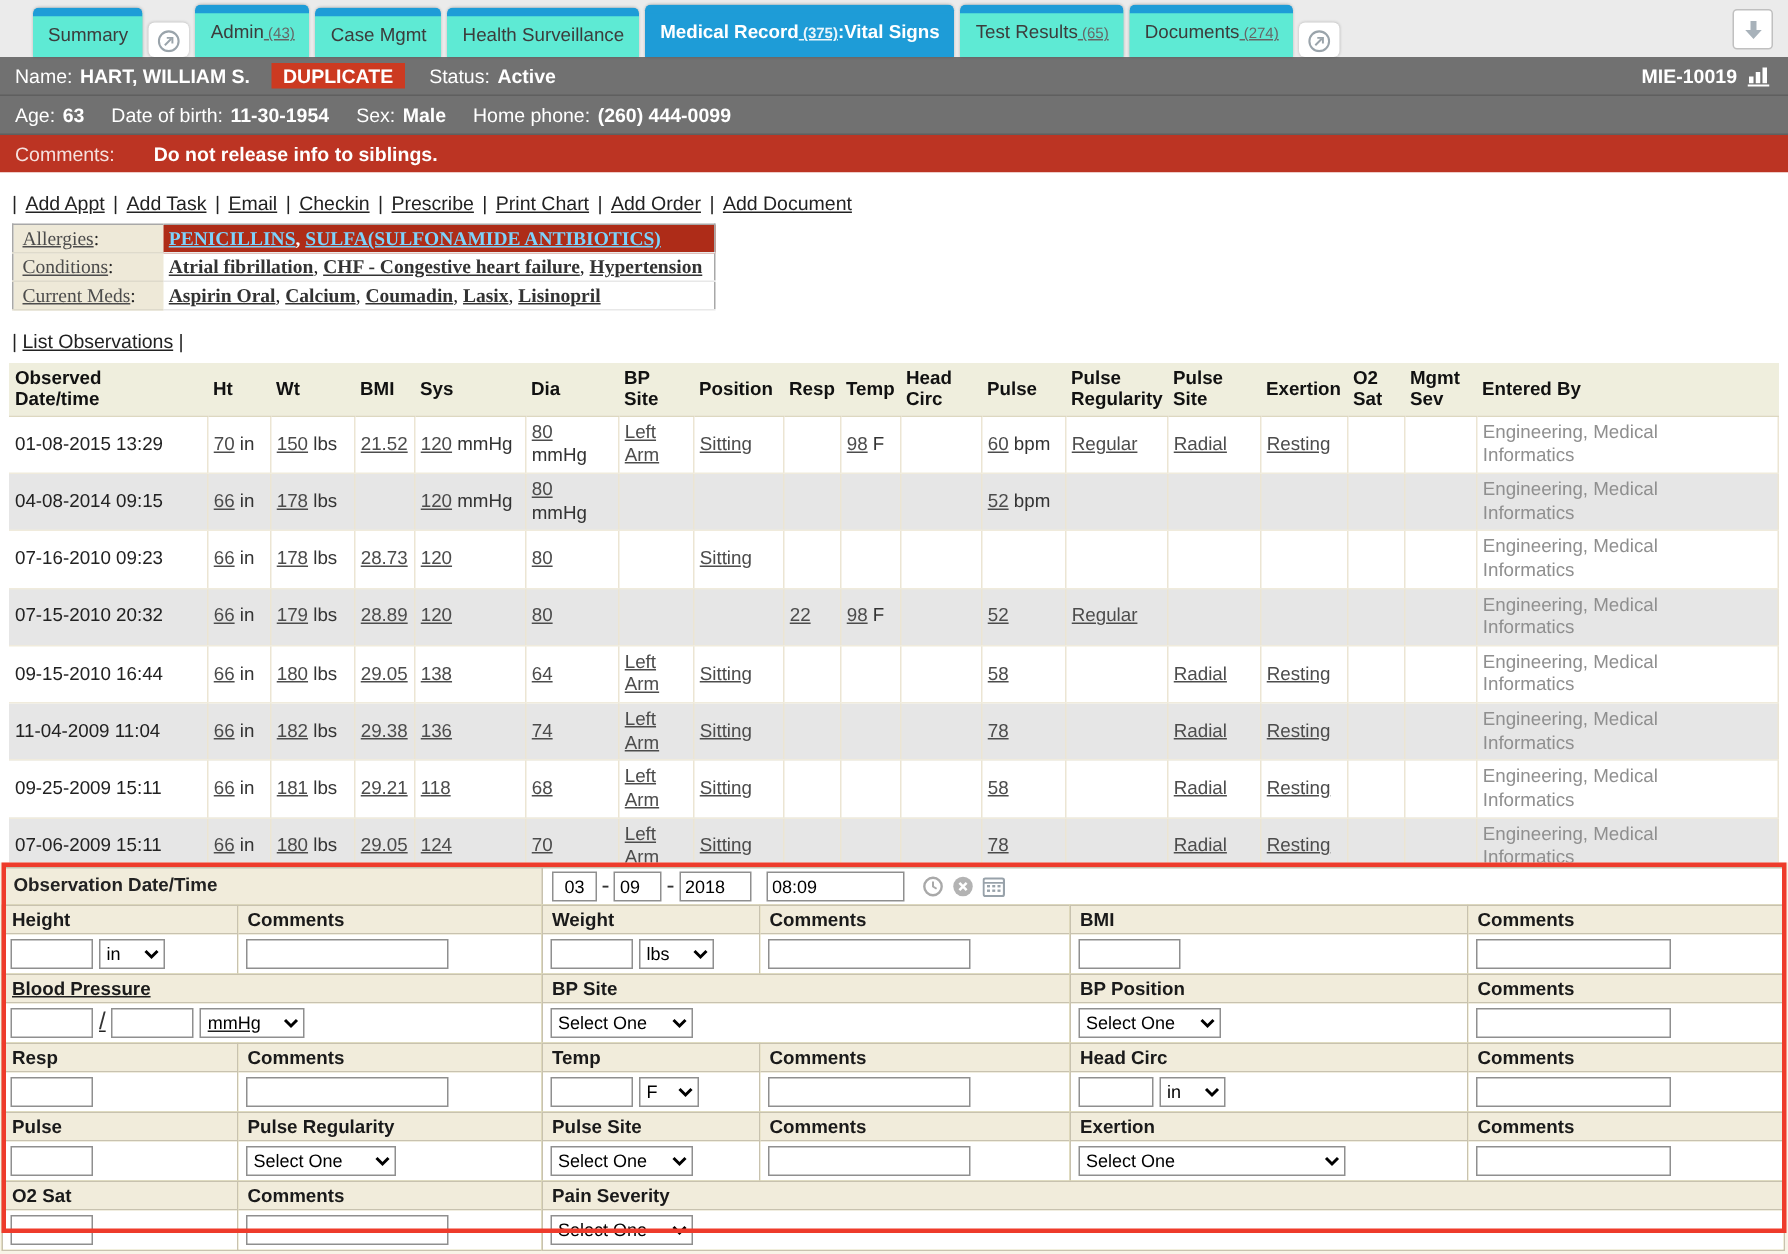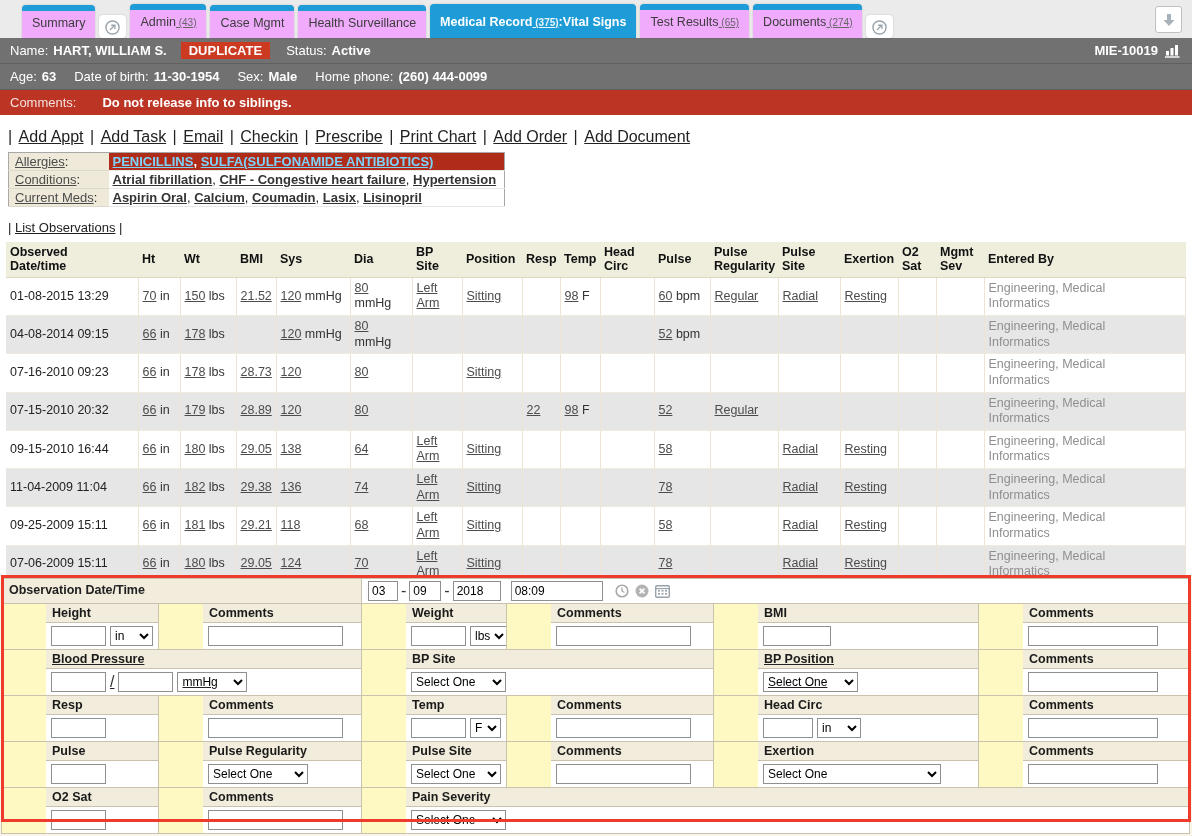--- a/index.html
+++ b/index.html
@@ -17,21 +17,21 @@
     --link:#4c4c4c;
   }
   *{box-sizing:border-box;}
   html,body{margin:0;padding:0;}
   body{width:1192px;height:836px;overflow:hidden;background:#fff;position:relative;
        font-family:"Liberation Sans","DejaVu Sans",sans-serif;color:#222;}
   a{color:var(--link);text-decoration:underline;cursor:pointer;}
 
   
   .tabbar{background:#ebebeb;height:38px;display:flex;align-items:flex-end;padding:0 0 0 22px;position:relative;}
-  .tab{background:#f0abfc;border-radius:4px 4px 0 0;border-top:6px solid var(--blue);
+  .tab{background:#5eead4;border-radius:4px 4px 0 0;border-top:6px solid var(--blue);
        padding:4px 10px 7px;margin-right:4px;font-size:12.5px;color:#3c3c3c;line-height:16px;
        box-shadow:0 0 2px rgba(0,0,0,.2);white-space:nowrap;cursor:pointer;}
   .tab.active{background:var(--blue);color:#fff;font-weight:bold;}
   .tab .tcount{font-size:10px;color:#666;text-decoration:underline;}
   .tab.active .tcount{color:#eaf6fc;}
   .tab-iconbox{background:#fff;border-radius:4px;padding:5px 6px 3px;margin-right:4px;
        box-shadow:0 0 2px rgba(0,0,0,.2);cursor:pointer;line-height:0;}
   .dl-btn{position:absolute;right:10px;top:6px;width:27px;height:27px;background:#fff;
        border:1px solid #c0c0c0;border-radius:3px;display:flex;align-items:center;justify-content:center;cursor:pointer;}
 
@@ -41,26 +41,26 @@
   .bar .val{font-weight:bold;}
   .gap{width:18px;}
   .dup-badge{background:var(--redbadge);color:#fff;font-weight:bold;padding:1px 8px;margin:0 16px 0 14px;}
   .bar-right{margin-left:auto;display:flex;align-items:center;gap:7px;font-weight:bold;}
   .commentsbar{background:var(--redbar);color:#fff;font-size:13px;height:25px;display:flex;align-items:center;padding:0 10px;}
   .commentsbar .lbl{color:rgba(255,255,255,.85);}
   .commentsbar .val{font-weight:bold;margin-left:26px;}
 
   
   .content{background:#fff;}
-  .actionlinks{padding:13px 0 0 8px;font-size:16px;color:#222;}
+  .actionlinks{padding:13px 0 0 8px;font-size:13px;color:#222;}
   .actionlinks a{color:#222;margin:0 2px;}
   .actionlinks .pipe{color:#222;}
 
   .panel{margin:6px 0 0 8px;border:1px solid #a8a8a8;display:table;background:#fff;font-size:13px;border-collapse:collapse;}
-  .prow{display:table-row;}
+  .prow{display:table-row;font-family:Liberation Serif, serif;}
   .plabel{display:table-cell;background:#eee9d8;padding:1px 8px 1px 6px;min-width:100px;border-bottom:1px solid #dedacb;}
   .pval{display:table-cell;padding:1px 8px 1px 4px;border-bottom:1px solid #e8e8e8;}
   .pval a{color:#333;font-weight:bold;}
   .pval.red{background:var(--allergyred);}
   .pval.red a{color:#7dd3fc;}
   .pval.red{color:#fff;font-weight:bold;}
 
   .listobs{margin:13px 0 7px 8px;font-size:13px;}
   .listobs a{color:#222;}
 
@@ -73,21 +73,21 @@
   .vitals tr.alt td{background:#e6e6e6;}
   .vitals a.tl{color:var(--link);}
   .unit{color:#333;}
   .muted{color:#8f8f8f;display:inline-block;max-width:150px;}
 
   
   .form-area{background:var(--beige);position:relative;margin-top:-9px;z-index:2;padding:3px 2px 0;}
   .form-redbox{position:absolute;left:1px;right:1px;top:0;bottom:12px;border:3px solid var(--redhl);pointer-events:none;z-index:6;}
   .fdaterow{display:grid;grid-template-columns:360px minmax(0,1fr);}
   .fgrid{display:grid;grid-template-columns:157px 203px 145px 207px 265px minmax(0,1fr);}
-  .fcell{border:1px solid var(--cellborder);margin:-1px 0 0 -1px;background:#fef9c3;padding-left:44px;}
+  .fcell{border:1px solid var(--cellborder);margin:-1px 0 0 -1px;background:#fef9c3;}
   .flabel{background:var(--beigelabel);font-weight:bold;font-size:12.5px;padding:2px 6px;border-bottom:1px solid var(--cellborder);color:#1a1a1a;white-space:nowrap;overflow:hidden;}
   .fctrls{background:#fff;padding:3px 5px;height:26px;display:flex;align-items:center;gap:4px;}
   .fdate-label{background:var(--beigelabel);font-weight:bold;font-size:12.5px;padding:4px 6px;border:1px solid var(--cellborder);}
   .fdate-ctrls{background:#fff;border:1px solid var(--cellborder);border-left:none;display:flex;align-items:center;gap:4px;padding:2px 6px;}
   input.fin{height:20px;border:1px solid #8f8f8f;background:#fff;font-size:12px;padding:1px 3px;font-family:inherit;}
   select.fsel{height:20px;border:1px solid #8f8f8f;background:#fff;font-size:12px;font-family:inherit;}
   .slash{color:#333;}
   .dash{color:#333;margin:0 -1px;}
   .dticons{display:flex;align-items:center;gap:6px;margin-left:8px;}
   .dticons span{line-height:0;cursor:pointer;}
@@ -401,21 +401,21 @@
         </tr>
       </tbody>
   </table>
 
   <div class="form-area">
     <div class="form-redbox"></div>
 
     <div class="fdaterow">
       <div class="fdate-label">Observation Date/Time</div>
       <div class="fdate-ctrls">
-        <input class="fin" style="width: 30px;" value="03">
+        <input class="fin" style="width: 30px; text-align: center;" value="03">
         <span class="dash">-</span>
         <input class="fin" style="width: 32px;" value="09">
         <span class="dash">-</span>
         <input class="fin" style="width: 48px;" value="2018">
         <input class="fin" style="width: 92px; margin-left: 6px;" value="08:09">
         <span class="dticons">
           <span>
             <svg width="14" height="14" viewBox="0 0 14 14">
                 <circle cx="7" cy="7" r="5.8" fill="none" stroke="#a9a9a9" stroke-width="1.6"></circle>
                 <path d="M7 3.6V7l2.4 1.5" stroke="#a9a9a9" stroke-width="1.3" fill="none"></path>
@@ -492,21 +492,21 @@
             <input class="fin" style="width: 55px;">
             <select class="fsel" style="width: 70px;"><option>mmHg</option></select>
           </div>
         </div>
         <div class="fcell" style="grid-column: span 2;">
           <div class="flabel">BP Site</div>
           <div class="fctrls">
             <select class="fsel" style="width: 95px;"><option>Select One</option></select>
           </div>
         </div>
-        <div class="fcell" style="grid-column: span 1; text-decoration: underline;">
+        <div class="fcell" style="grid-column: span 1;">
           <div class="flabel">BP Position</div>
           <div class="fctrls">
             <select class="fsel" style="width: 95px;"><option>Select One</option></select>
           </div>
         </div>
         <div class="fcell" style="grid-column: span 1;">
           <div class="flabel">Comments</div>
           <div class="fctrls">
             <input class="fin" style="width: 130px;">
           </div>

